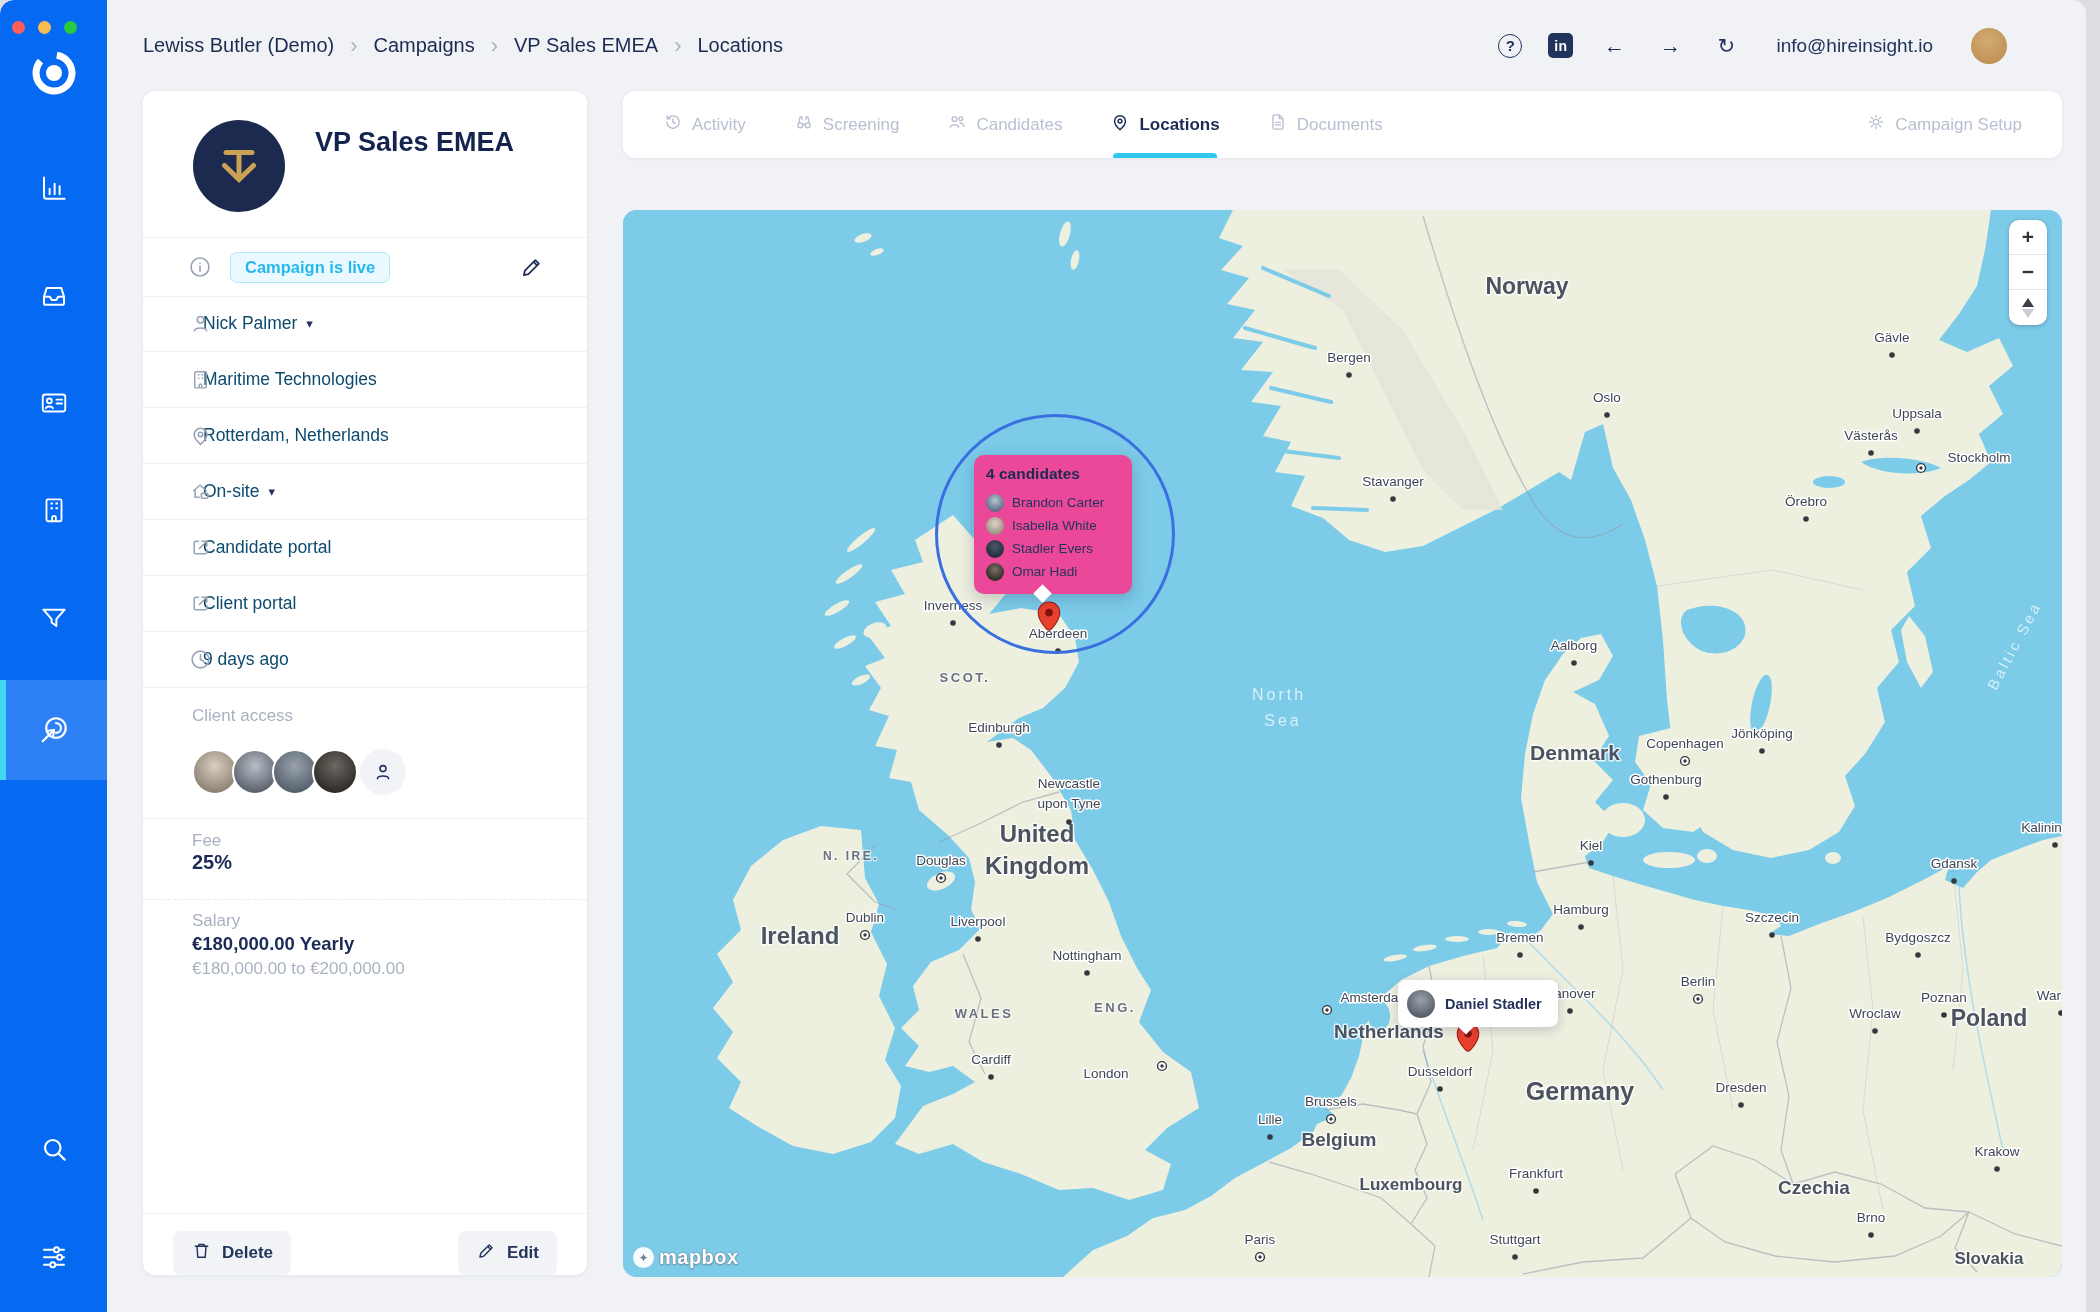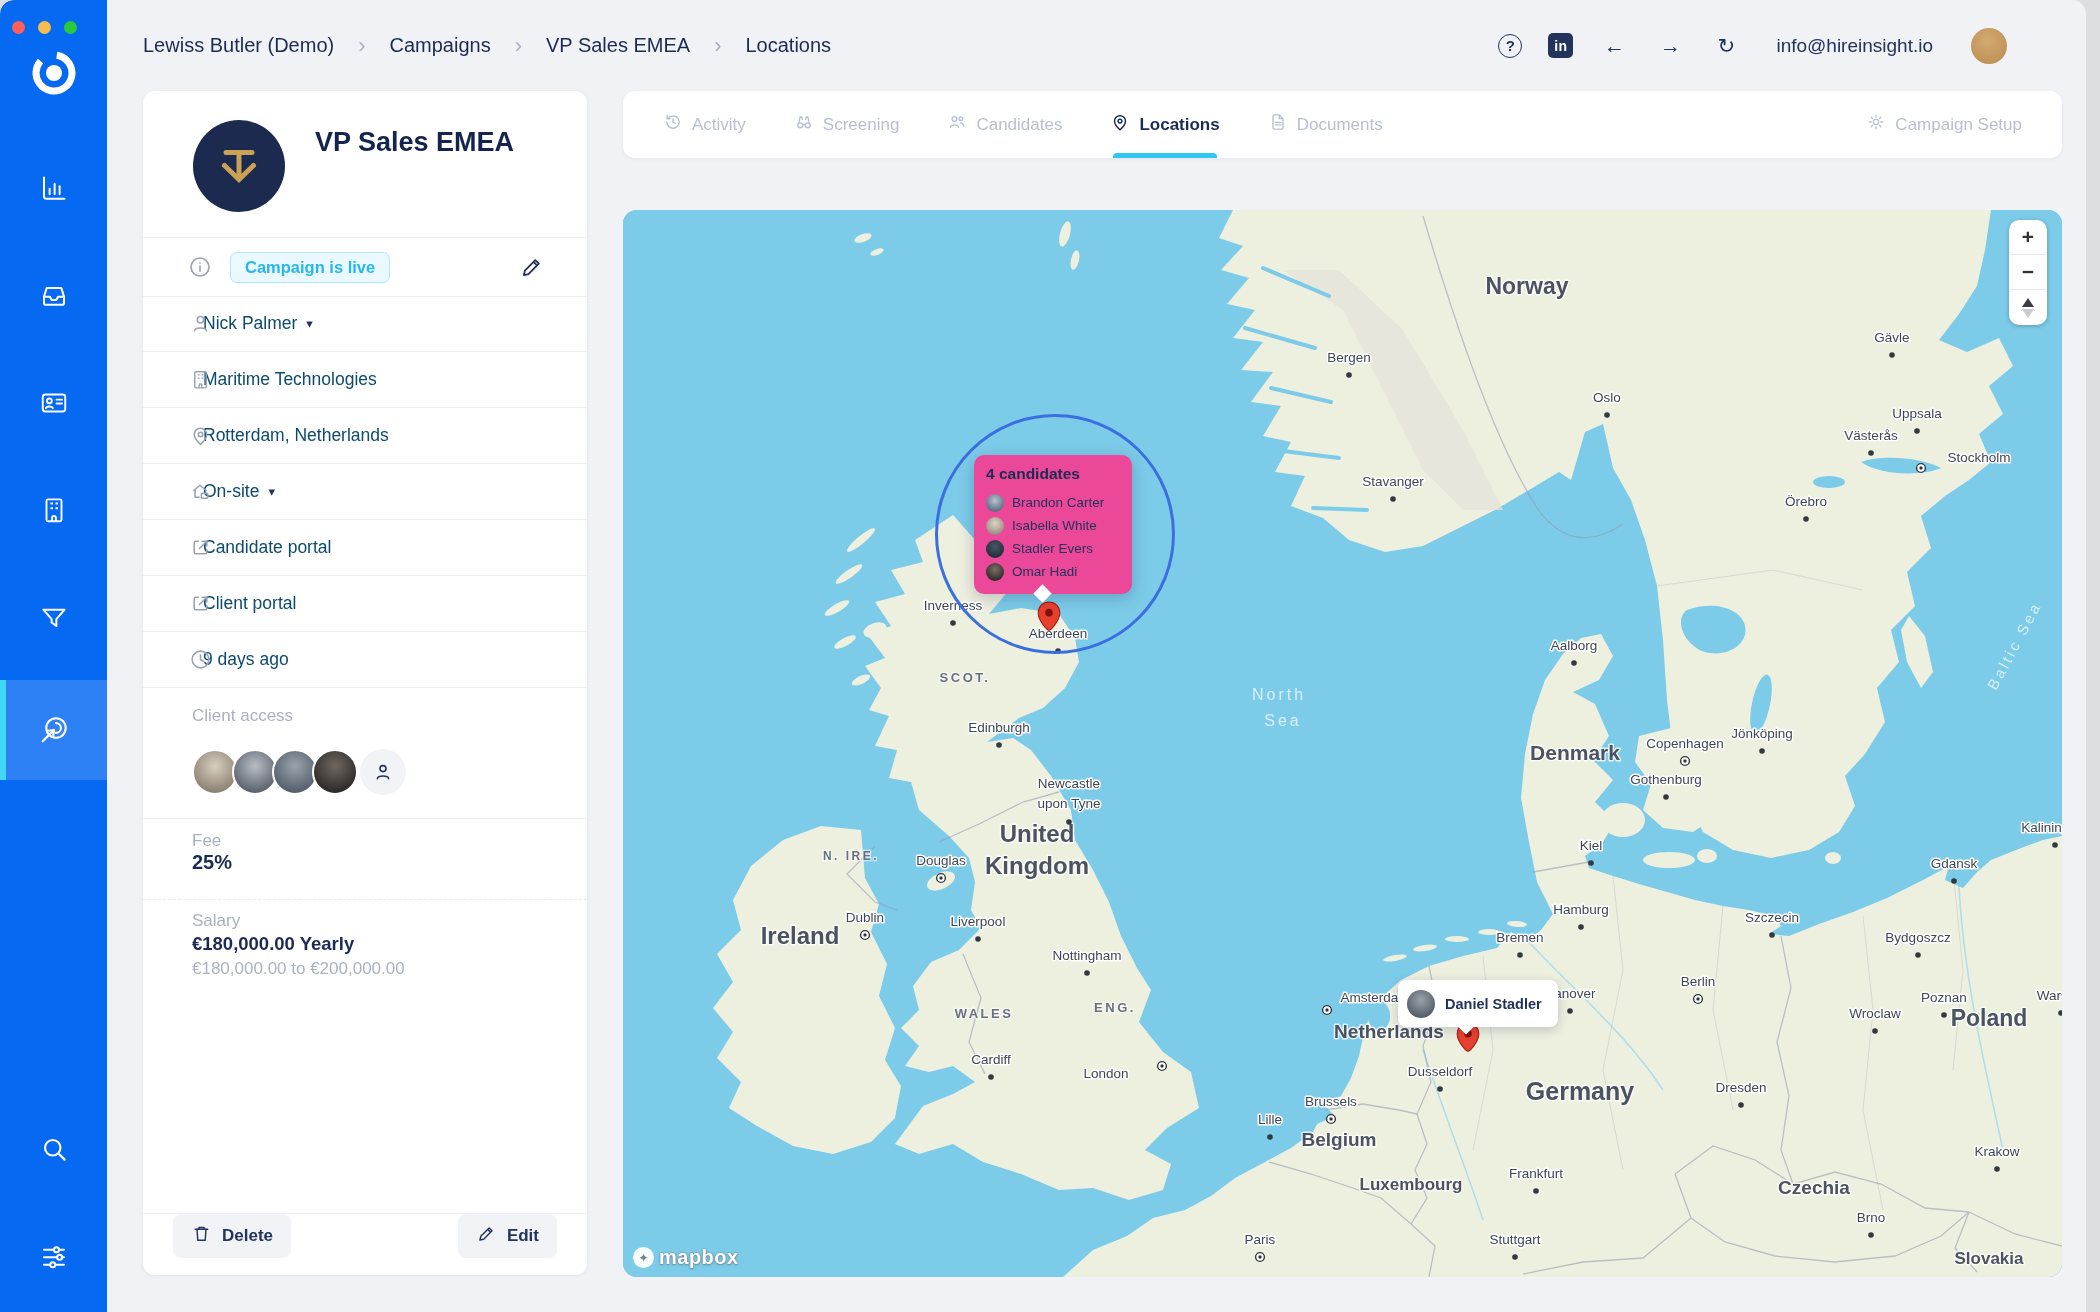--- a/index.html
+++ b/index.html
@@ -11,21 +11,21 @@
   .sidebar{position:absolute;left:0;top:0;width:107px;height:1312px;background:#0669f2;border-radius:14px 0 0 0}
   .tl{position:absolute;top:21px;width:13px;height:13px;border-radius:50%}
   .side-logo{position:absolute;left:27px;top:46px;width:54px;height:54px}
   .side-item{position:absolute;left:0;width:107px;height:64px;display:flex;align-items:center;justify-content:center;cursor:pointer}
   .side-active-bg{position:absolute;left:0;top:680px;width:107px;height:100px;background:rgba(255,255,255,.16)}
   .side-active-bar{position:absolute;left:0;top:680px;width:6px;height:100px;background:#3fd9f6}
   .side-item svg{display:block}
 
   
   .topbar{position:absolute;left:107px;top:0;right:0;height:91px;display:flex;align-items:center}
-  .crumbs{position:absolute;left:36px;top:0;height:91px;display:flex;align-items:center;gap:24px;font-size:20px;font-weight:500;color:#1c2b52}
+  .crumbs{position:absolute;left:36px;top:0;height:91px;display:flex;align-items:center;gap:16px;font-size:20px;font-weight:500;color:#1c2b52}
   .crumb{cursor:pointer}
   .crumb-sep{color:#a9b1c3;font-size:22px;font-weight:400}
   .top-right{position:absolute;right:79px;top:0;height:91px;display:flex;align-items:center;gap:26px;color:#22335c}
   .tb-ic{width:30px;height:30px;display:flex;align-items:center;justify-content:center;font-size:21px;cursor:pointer;color:#22335c}
   .help-ic{width:24px;height:24px;border:1.7px solid #22335c;border-radius:50%;font-size:15px;font-weight:700;display:flex;align-items:center;justify-content:center}
   .li-ic{width:25px;height:25px;background:#22335c;color:#fff;border-radius:5px;font-size:14px;font-weight:700;display:flex;align-items:center;justify-content:center;letter-spacing:.5px}
   .tb-email{font-size:19px;color:#22335c;margin-left:9px}
   .tb-avatar{width:36px;height:36px;border-radius:50%;background:radial-gradient(circle at 45% 35%,#d3ab72,#b9894d);margin-left:12px;cursor:pointer}
 
   
@@ -43,21 +43,21 @@
   .d-label{margin-left:60px;font-size:17.5px;font-weight:500;color:#0c4a6e}
   .caret{margin-left:9px;font-size:13px;color:#24335c}
   .sect-label{position:absolute;left:49px;font-size:17px;color:#a9b0bf}
   .avatars{position:absolute;left:49px;top:658px;height:46px;display:flex}
   .c-avatar{width:46px;height:46px;border-radius:50%;border:2px solid #fff;margin-left:-6px}
   .c-avatar:first-child{margin-left:0}
   .add-avatar{width:46px;height:46px;border-radius:50%;background:#f1f3f7;margin-left:2px;display:flex;align-items:center;justify-content:center;cursor:pointer}
   .fee-val{position:absolute;left:49px;top:760px;font-size:20px;font-weight:700;color:#1b2b55}
   .sal-val{position:absolute;left:49px;top:842px;font-size:18.5px;font-weight:700;color:#1b2b55}
   .sal-range{position:absolute;left:49px;top:868px;font-size:17px;color:#aab2c2}
-  .card-footer{position:absolute;left:0;bottom:0;width:100%;height:62px;border-top:1px solid #edf0f4;display:flex;align-items:flex-start;justify-content:space-between;padding:0 30px}
+  .card-footer{position:absolute;left:0;bottom:0;width:100%;height:62px;border-top:1px solid #edf0f4;display:flex;align-items:flex-end;justify-content:space-between;padding:0 30px}
   .btn{height:44px;padding:0 18px;background:#f1f3f6;border-radius:8px;display:flex;align-items:center;gap:10px;font-size:17px;font-weight:600;color:#22335c;cursor:pointer}
 
   
   .tabsbar{position:absolute;left:623px;top:91px;width:1439px;height:67px;background:#fff;border-radius:12px;display:flex;align-items:center;padding:0 40px;box-shadow:0 1px 4px rgba(25,39,80,.06)}
   .tab{position:relative;height:67px;display:flex;align-items:center;gap:9px;margin-right:48px;font-size:17px;font-weight:500;color:#b7bfd0;cursor:pointer}
   .tab.active{color:#1b2b55;font-weight:600}
   .tab.active::after{content:"";position:absolute;left:50%;transform:translateX(-50%);bottom:0;width:104px;height:5px;border-radius:4px 4px 0 0;background:#2fc8f3}
   .tab-setup{margin-left:auto;margin-right:0}
 
   

